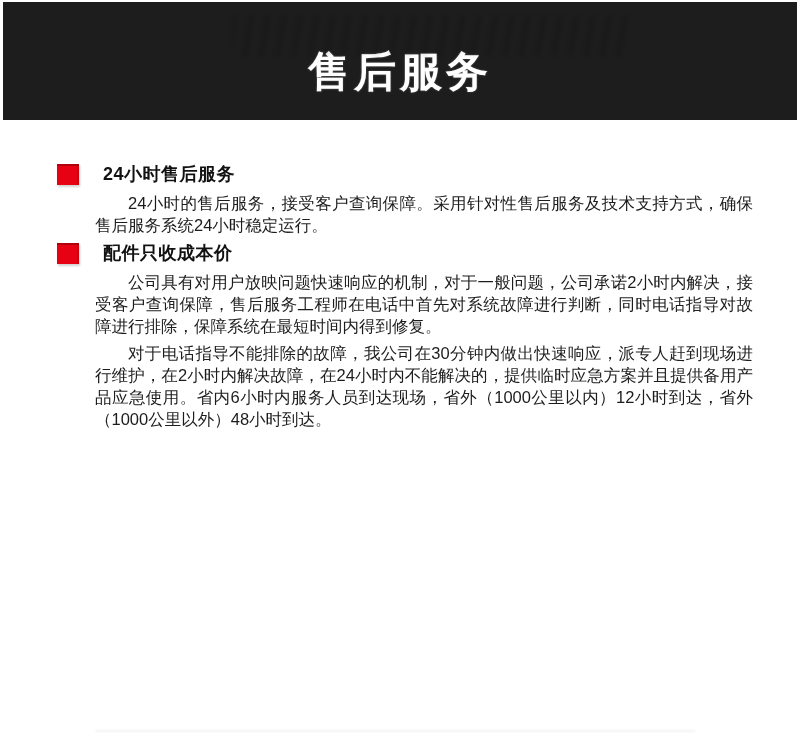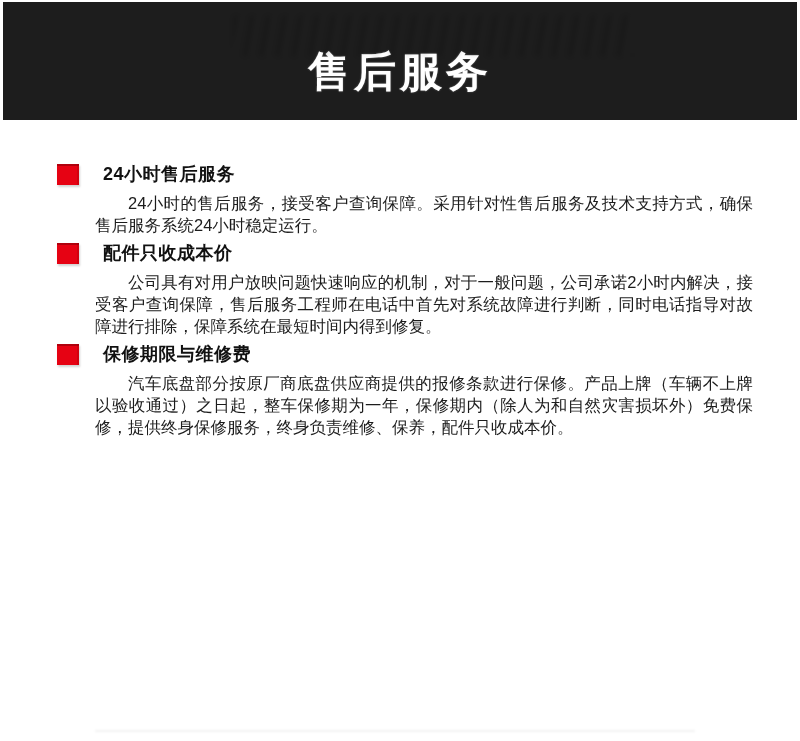--- a/index.html
+++ b/index.html
@@ -120,26 +120,20 @@
 
   <div class="section">
       </div>
 
   <div class="section">
     <div class="heading-row">
       <span class="bullet"></span>
       <h2 class="heading">配件只收成本价</h2>
     </div>
   <p class="para">公司具有对用户放映问题快速响应的机制，对于一般问题，公司承诺2小时内解决，接受客户查询保障，售后服务工程师在电话中首先对系统故障进行判断，同时电话指导对故障进行排除，保障系统在最短时间内得到修复。</p>
+        <p class="para">对于电话指导不能排除的故障，我公司在30分钟内做出快速响应，派专人赶到现场进行维护，在2小时内解决故障，在24小时内不能解决的，提供临时应急方案并且提供备用产品应急使用。省内6小时内服务人员到达现场，省外（1000公里以内）12小时到达，省外（1000公里以外）48小时到达。</p>
       </div>
 
-  <div class="section">
-    <div class="heading-row">
-      <span class="bullet"></span>
-      <h2 class="heading">保修期限与维修费</h2>
-    </div>
-  <p class="para">汽车底盘部分按原厂商底盘供应商提供的报修条款进行保修。产品上牌（车辆不上牌以验收通过）之日起，整车保修期为一年，保修期内（除人为和自然灾害损坏外）免费保修，提供终身保修服务，终身负责维修、保养，配件只收成本价。</p>
-      </div>
 </div>
 
   <div class="scan-artifact"></div>
 
 </div>
 
 </body></html>

